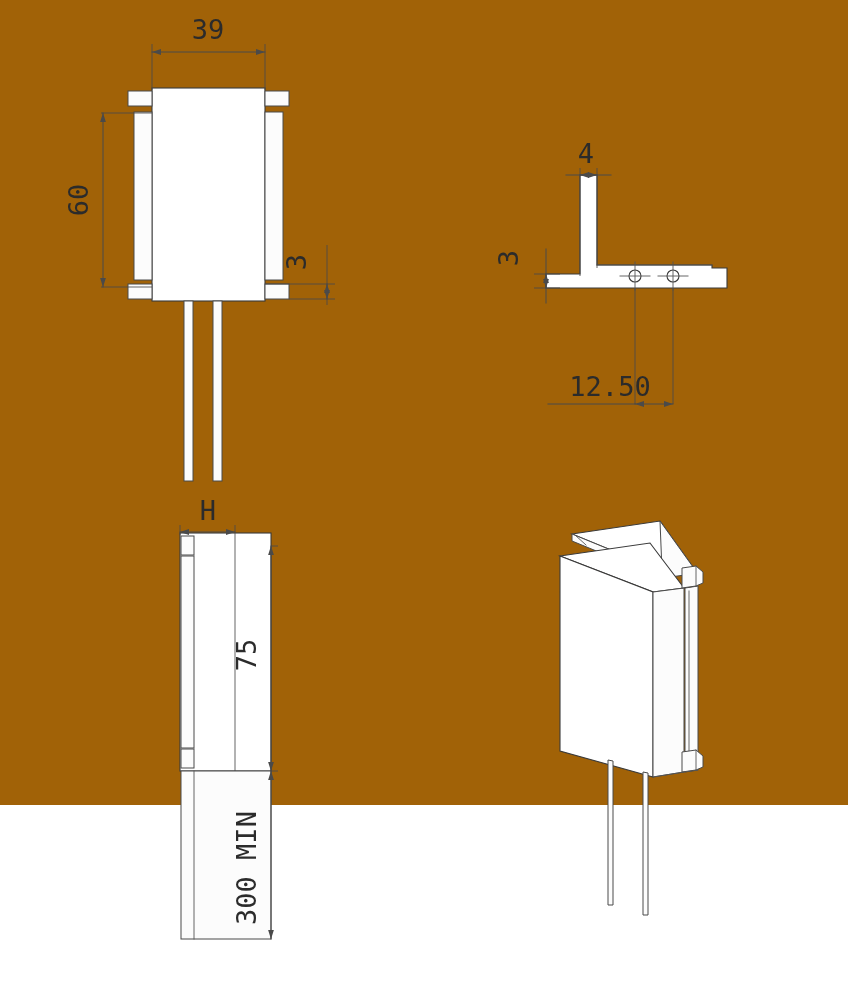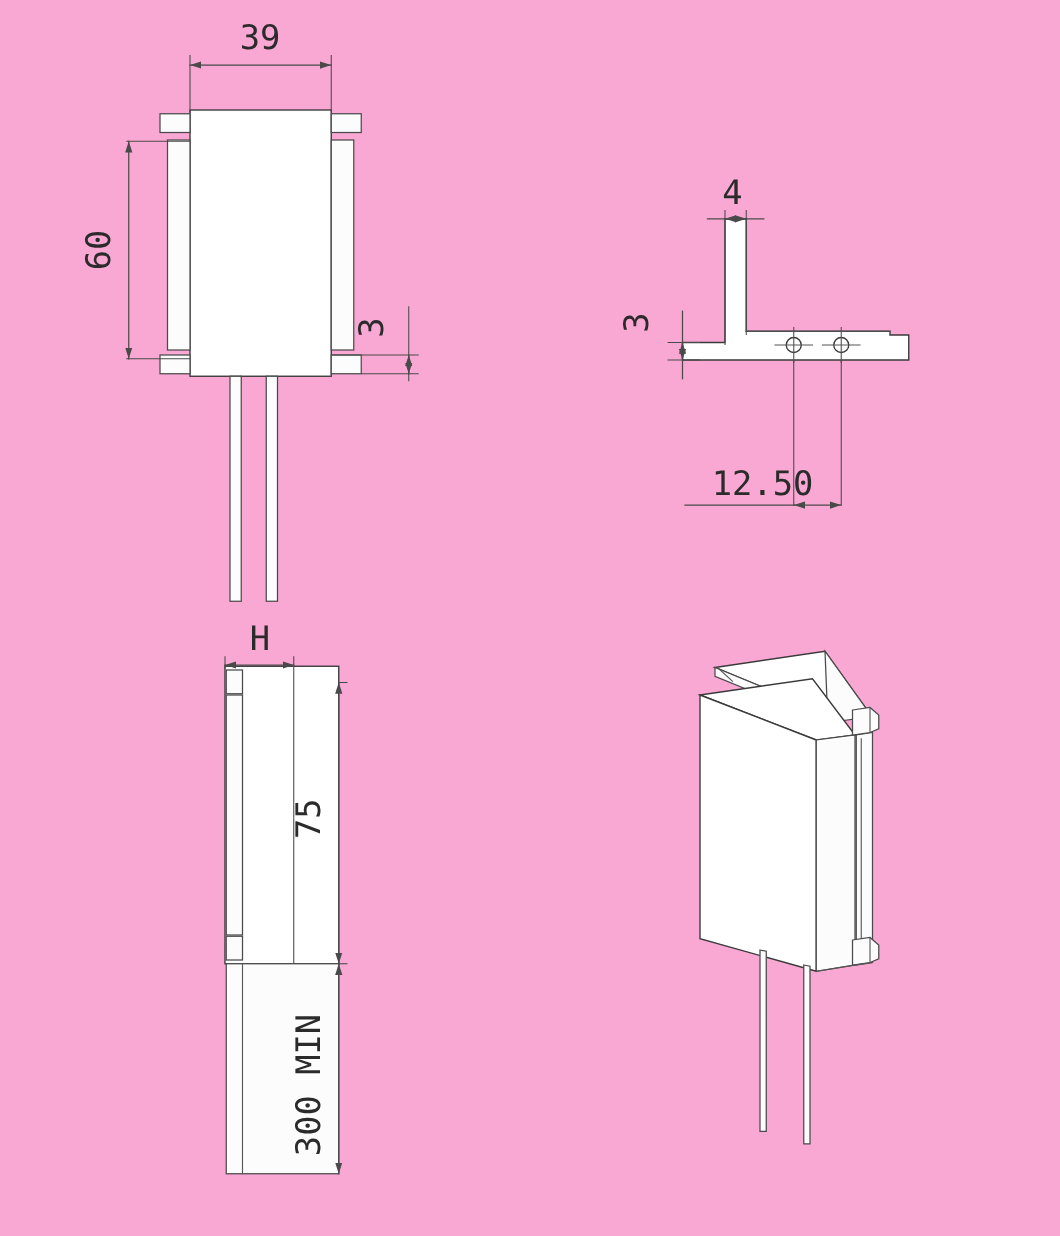--- a/index.html
+++ b/index.html
@@ -9,22 +9,22 @@
   }
   body {
     width: 848px;
     height: 989px;
     font-family: "DejaVu Sans Mono", monospace;
     overflow: hidden;
   }
   #drawing-root {
     position: relative;
     width: 848px;
-    height: 989px;
-    background: #f9a8d4;
+    height: 805px;
+    background: #a16207;
   }
   svg#cad {
     display: block;
     width: 848px;
     height: 989px;
   }
   .ln-thin {
     stroke: #555555;
     stroke-width: 0.9;
     fill: none;

